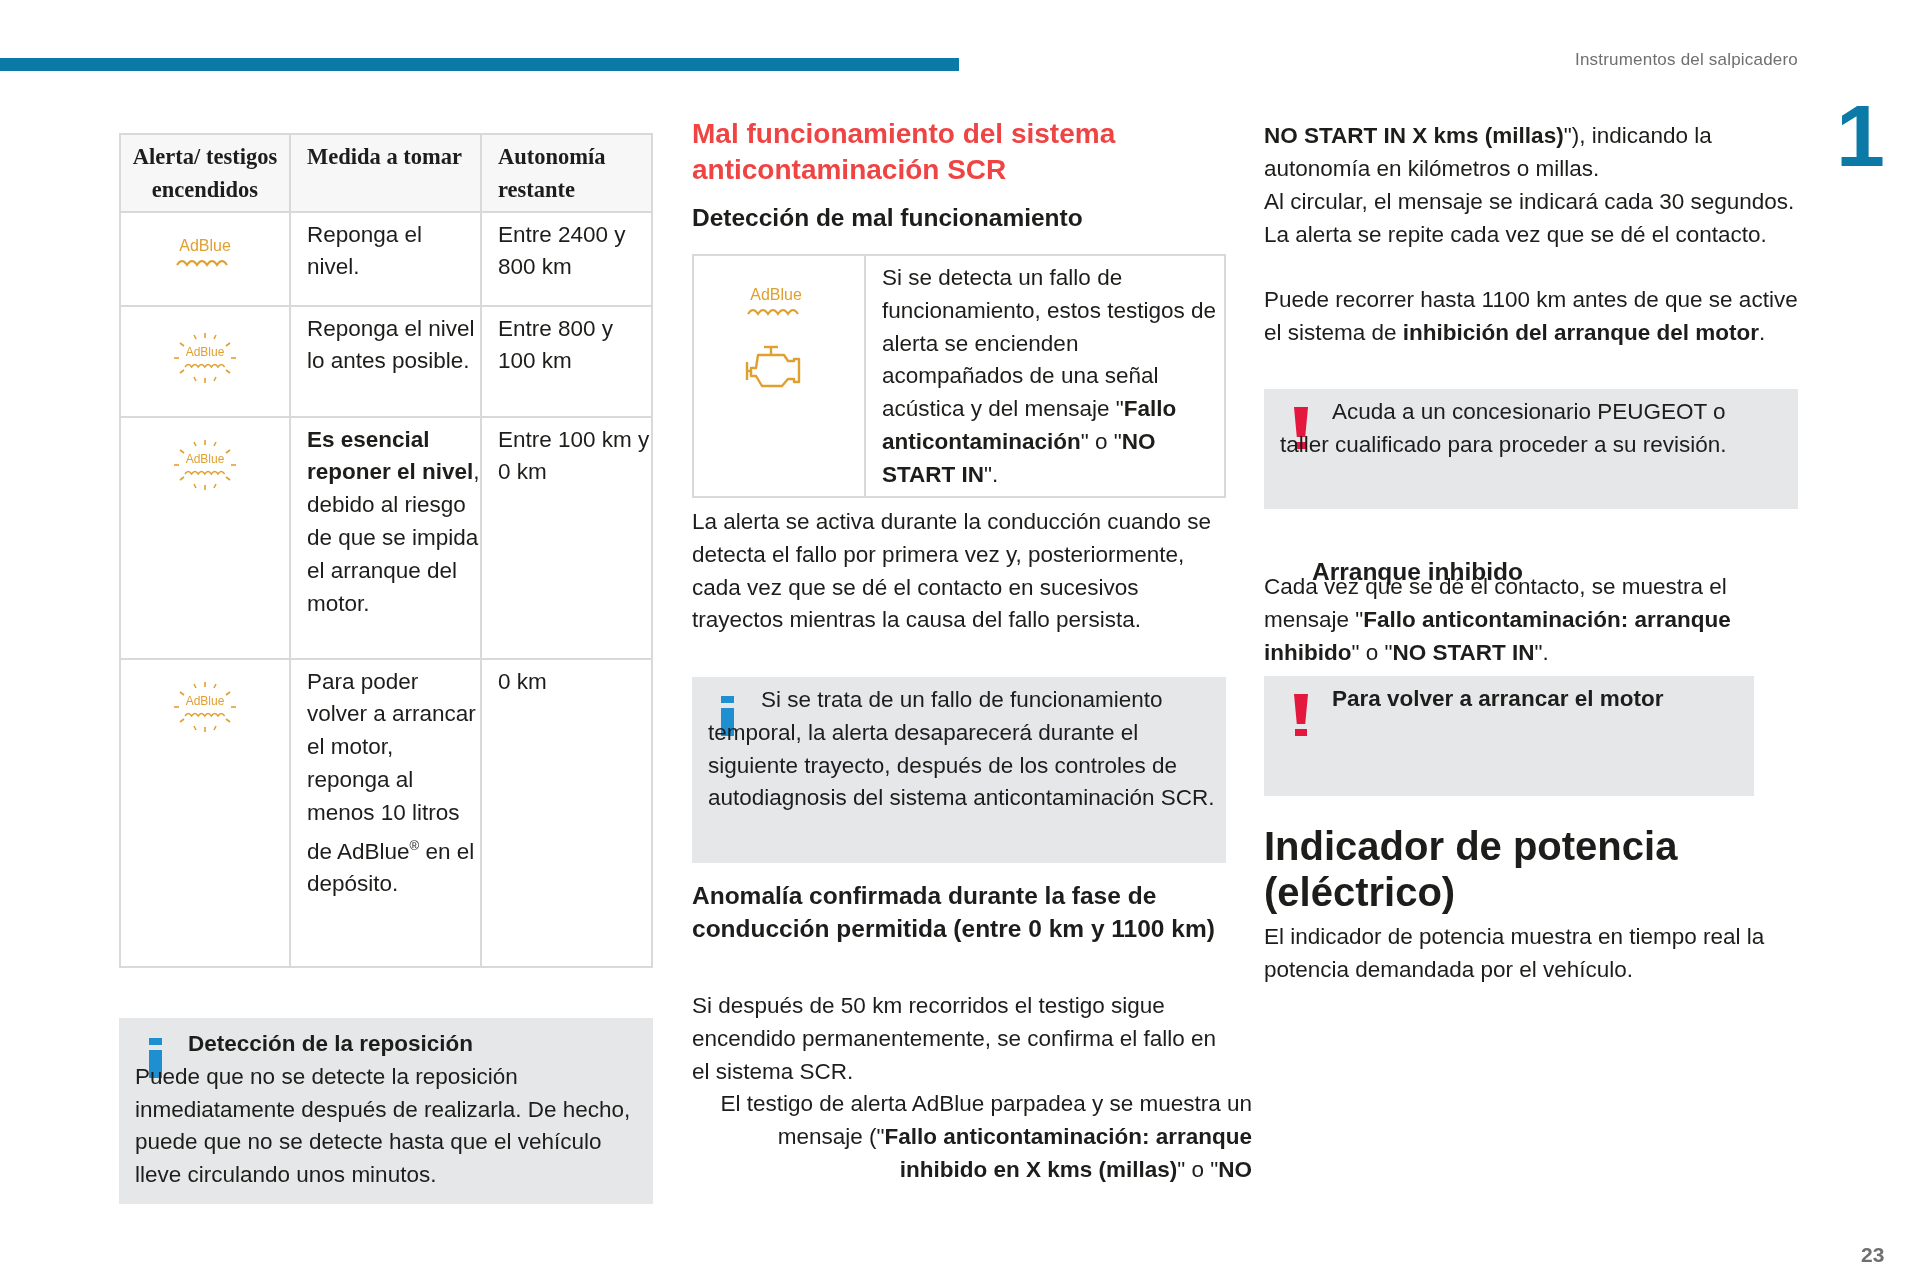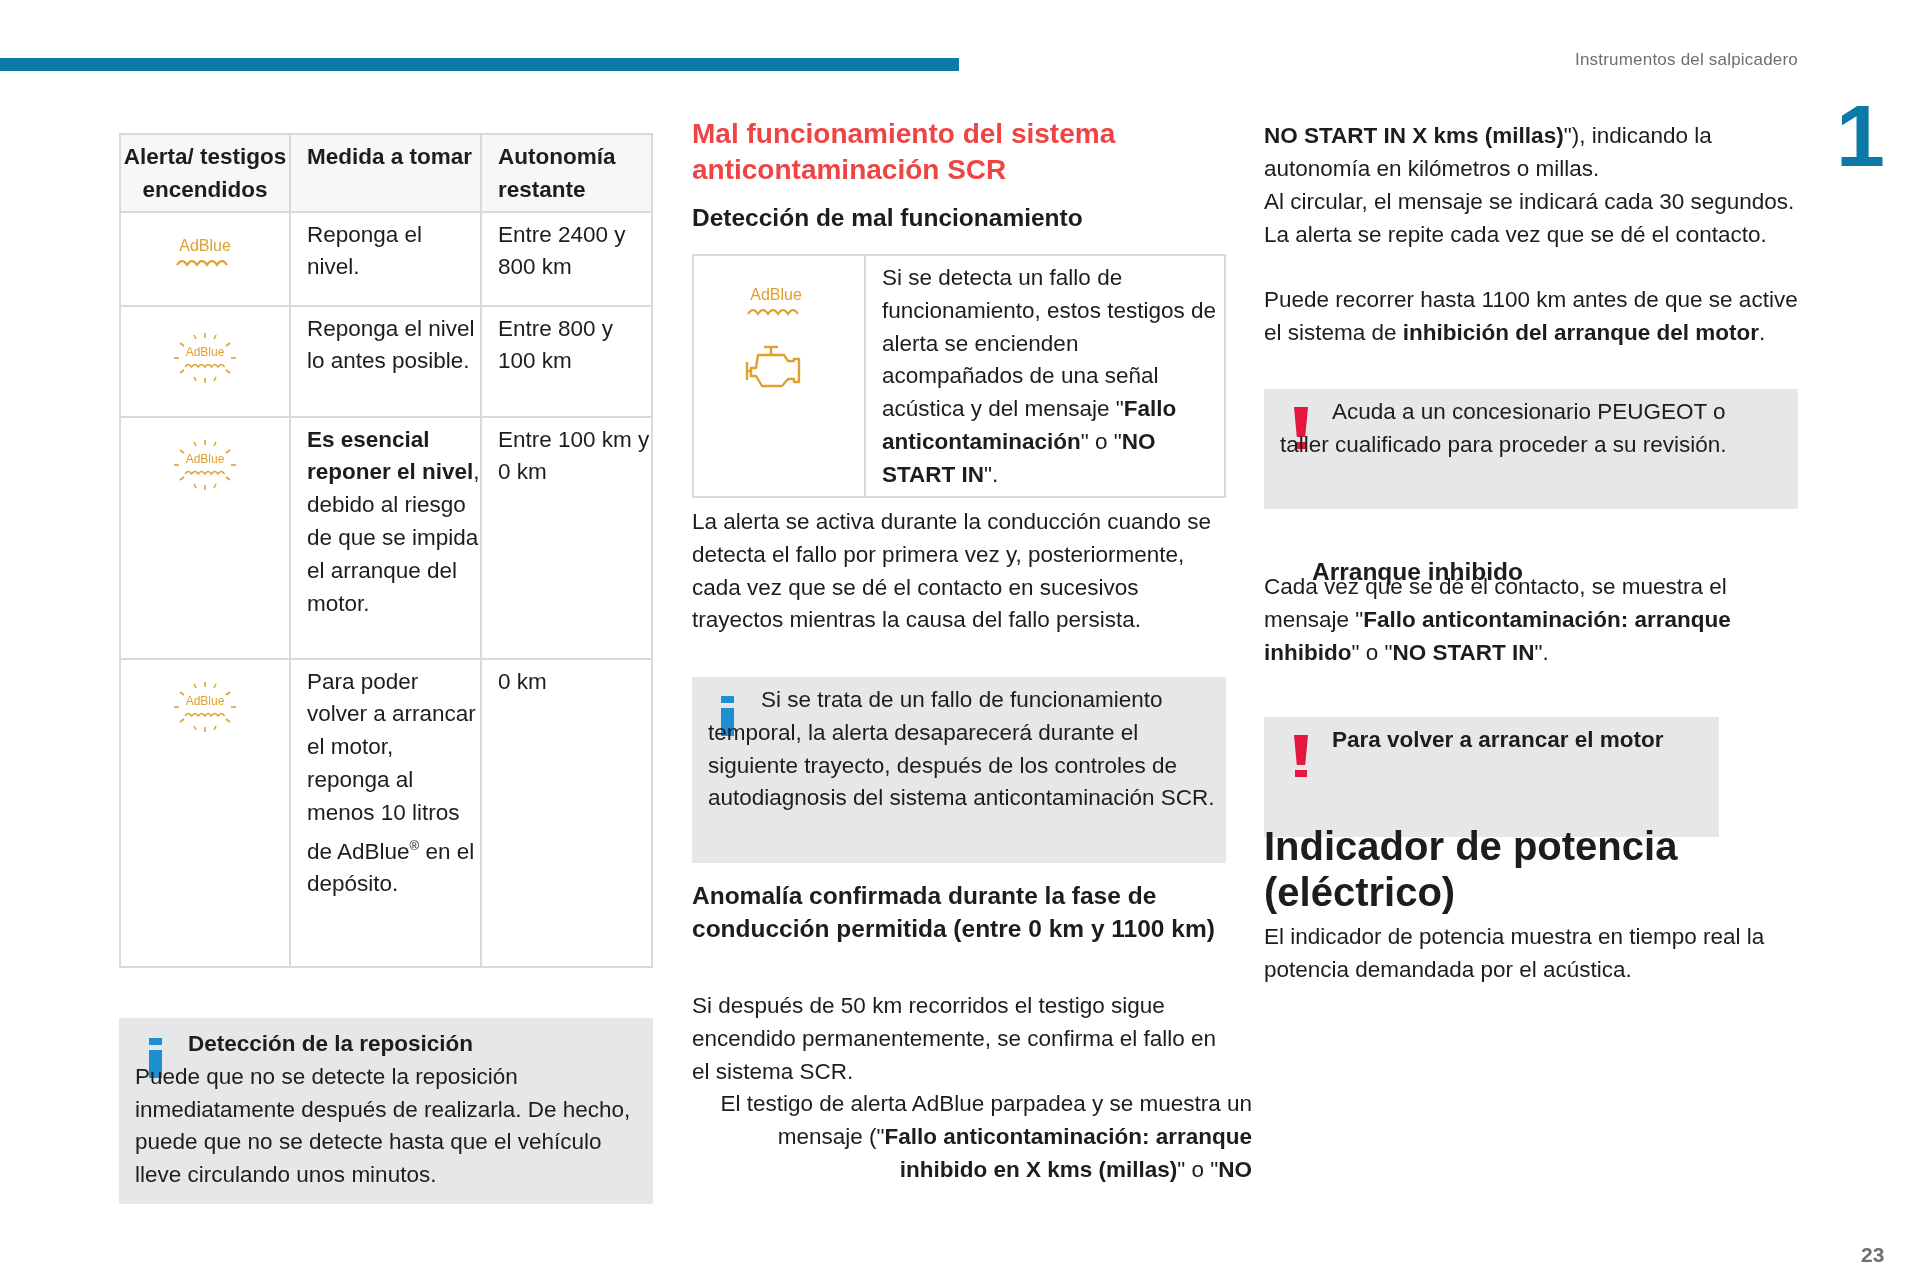--- a/index.html
+++ b/index.html
@@ -9,21 +9,21 @@
   .header-title { position: absolute; right: 122px; top: 50px; font-size: 17px; color: #6f6f6f; letter-spacing: 0.2px; }
   .chapter-num { position: absolute; left: 1836px; top: 92px; font-size: 88px; font-weight: bold; color: #0b7aa6; line-height: 1; }
   .page-num { position: absolute; left: 1861px; top: 1243px; font-size: 21px; font-weight: bold; color: #6f6f6f; }
 
   .txt { font-size: 22.5px; line-height: 32.8px; color: #1d1d1b; }
   b { font-weight: bold; }
 
   
   table.adb { position: absolute; left: 119px; top: 133px; width: 534px; border-collapse: collapse; }
   table.adb td, table.adb th { border: 2px solid #d9d9d9; vertical-align: top; font-size: 22.5px; line-height: 32.8px; text-align: left; font-weight: normal; }
-  table.adb th { font-weight: bold; background: #f7f7f7; padding: 6px 0 4px 16px; }
+  table.adb th { font-weight: bold; background: #f7f7f7; padding: 6px 0 4px 16px; font-family: Liberation Serif, serif; }
   table.adb th.c1 { text-align: center; padding-left: 0; }
   table.adb td { padding: 6px 0 6px 16px; }
   table.adb td.ic { width: 170px; padding: 0; text-align: center; }
   table.adb .c1 { width: 170px; }
   table.adb .c2 { width: 191px; }
 
   .icon-box { display: inline-block; margin-top: 24px; }
 
   .note { position: absolute; background: #e6e7e8; padding-left: 32px; }
   .note .inner { font-size: 22.5px; line-height: 32.8px; color: #1d1d1b; }
@@ -218,26 +218,26 @@
       <div class="dot"></div>
     </div>
   <div class="inner" style="position:absolute; left:16px; top:7px; width:500px; text-indent:52px;">Acuda a un concesionario PEUGEOT o taller cualificado para proceder a su revisión.</div>
 </div>
 
 <div class="abs h3" style="left:1312px; top:527px; width:534px;margin-top:29px;">Arranque inhibido</div>
 <div class="abs txt" style="left:1264px; top:571px; width:534px;">
   <span>Cada vez que se dé el contacto, se muestra el mensaje "</span><b>Fallo anticontaminación: arranque inhibido</b><span>" o "</span><b>NO START IN</b><span>".</span>
 </div>
 
-<div class="note" style="left:1264px; top:676px; width:455px; height:120px;margin-top:41px;">
+<div class="note" style="left:1264px; top:676px; width:490px; height:120px;">
   <div class="warn" style="left:30px; top:18px;">
       <div class="bar"></div>
       <div class="dot"></div>
     </div>
   <div class="inner" style="position:absolute; left:16px; top:7px; width:510px; text-indent:52px;">
     <b>Para volver a arrancar el motor</b><br>
   </div>
 </div>
 
 <div class="abs h1" style="left:1264px; top:823px; width:440px;">Indicador de potencia (eléctrico)</div>
-<div class="abs txt" style="left:1264px; top:921px; width:534px;">El indicador de potencia muestra en tiempo real la potencia demandada por el acústica.</div>
+<div class="abs txt" style="left:1264px; top:921px; width:534px;">El indicador de potencia muestra en tiempo real la potencia demandada por el vehículo.</div>
 
 <div class="page-num">23</div>
 
 </body></html>

